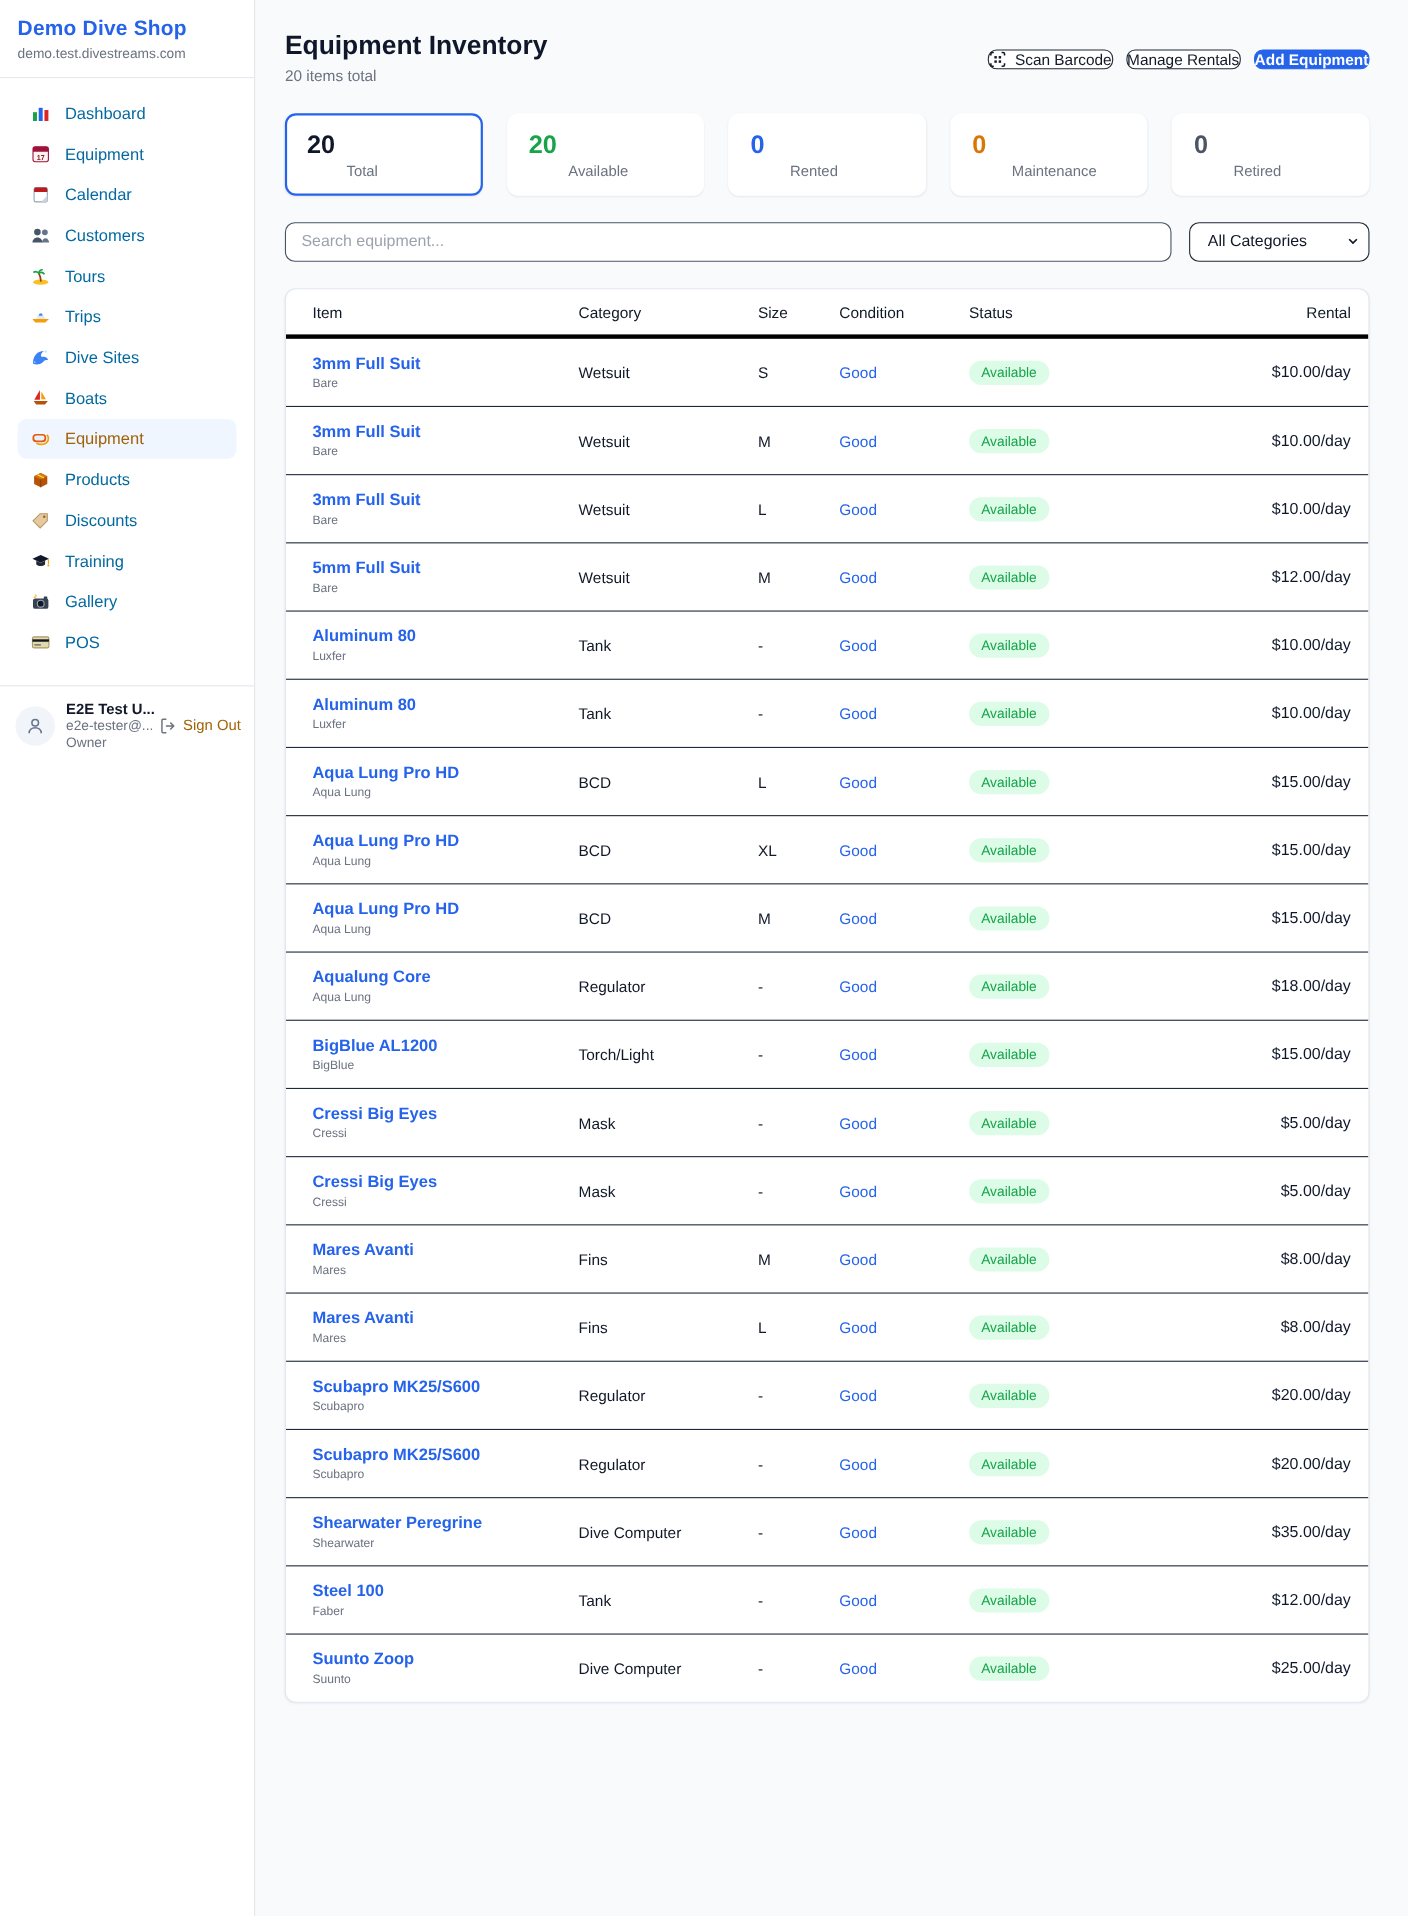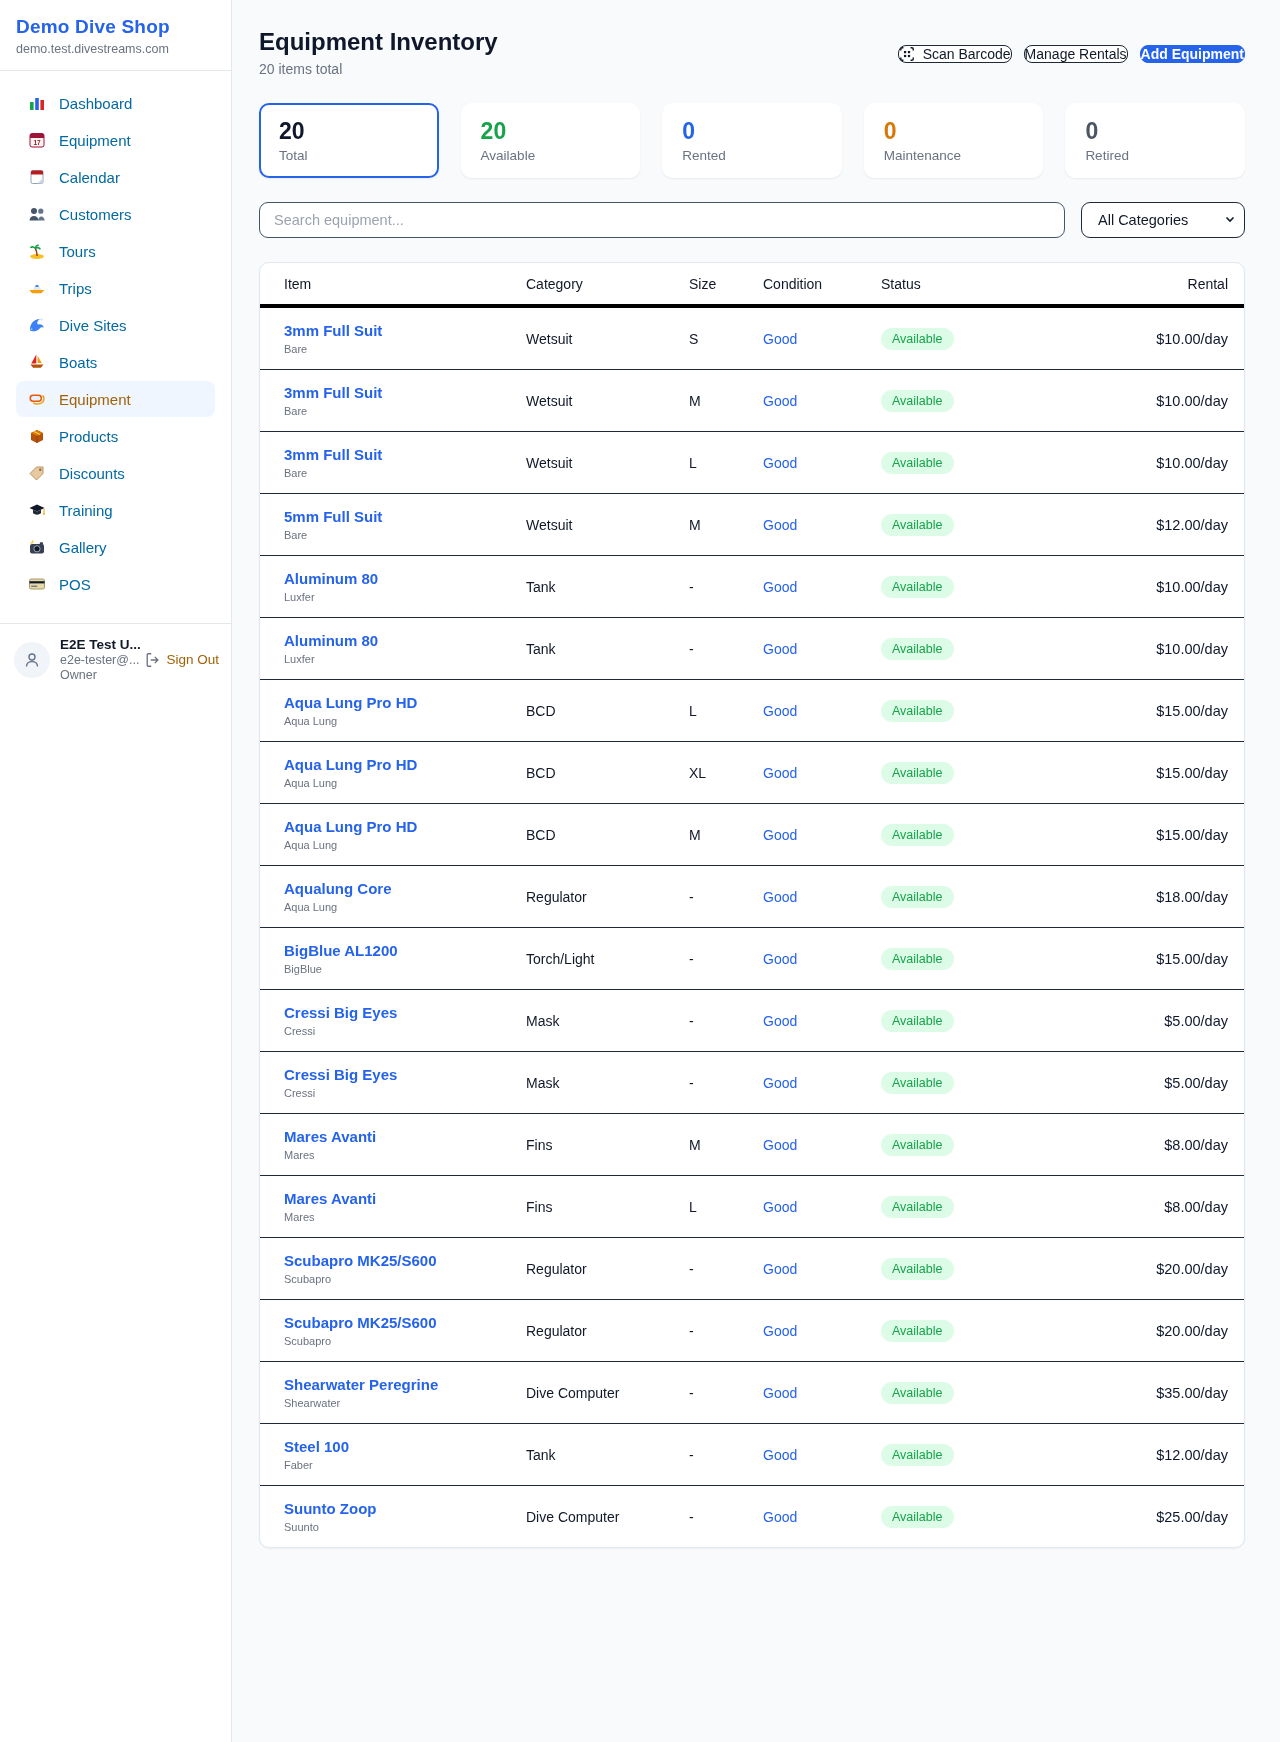--- a/index.html
+++ b/index.html
@@ -37,21 +37,21 @@
   .btn { height:18px; border-radius:8px; font-size:14px; display:inline-flex; align-items:center;
          gap:8px; padding:0 0; cursor:pointer; background:#fff; border:1px solid #1f2937;
          color:#111827; font-weight:500; font-family:inherit; }
   .btn.primary { background:#2563eb; border-color:#2563eb; color:#fff; font-weight:600; }
   
   .stats { display:flex; gap:22px; margin-bottom:24px; }
   .stat { flex:1; background:#fff; border:1px solid #fff; border-radius:10px; padding:14px 19px;
           box-shadow:0 1px 2px rgba(15,23,42,.07); cursor:pointer; }
   .stat.selected { border:2px solid #2563eb; padding:13px 18px; }
   .stat .v { font-size:23px; font-weight:bold; }
-  .stat .l { font-size:13.5px; color:#6b7280; margin-top:3px; }
+  .stat .l { font-size:13.5px; color:#6b7280; margin-top:3px;margin-left:36px; }
   
   .filters { display:flex; gap:16px; margin-bottom:24px; }
   .search { flex:1; height:36px; border:1px solid #475569; border-radius:9px; padding:0 14px;
             font-size:14.5px; color:#0f172a; background:#fff; font-family:inherit; }
   .search::placeholder { color:#9ca3af; }
   .sel-wrap { position:relative; width:164px; }
   .sel-wrap select { width:100%; height:36px; border:1px solid #1f2937; border-radius:9px;
       background:#fff; font-size:14.5px; color:#111827; padding:0 28px 0 16px;
       appearance:none; -webkit-appearance:none; font-family:inherit; cursor:pointer; }
   .sel-chevron { position:absolute; right:9px; top:11px; pointer-events:none; display:flex; }

